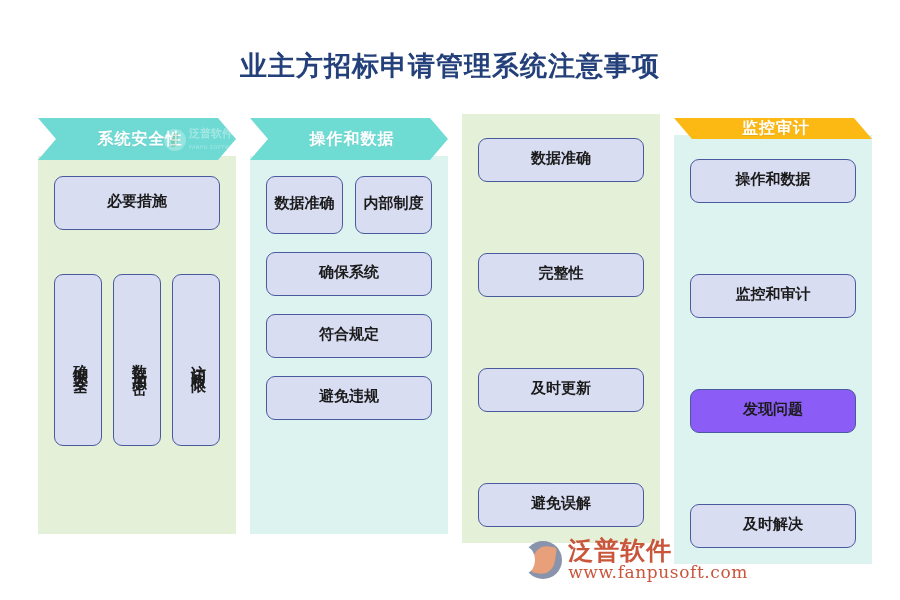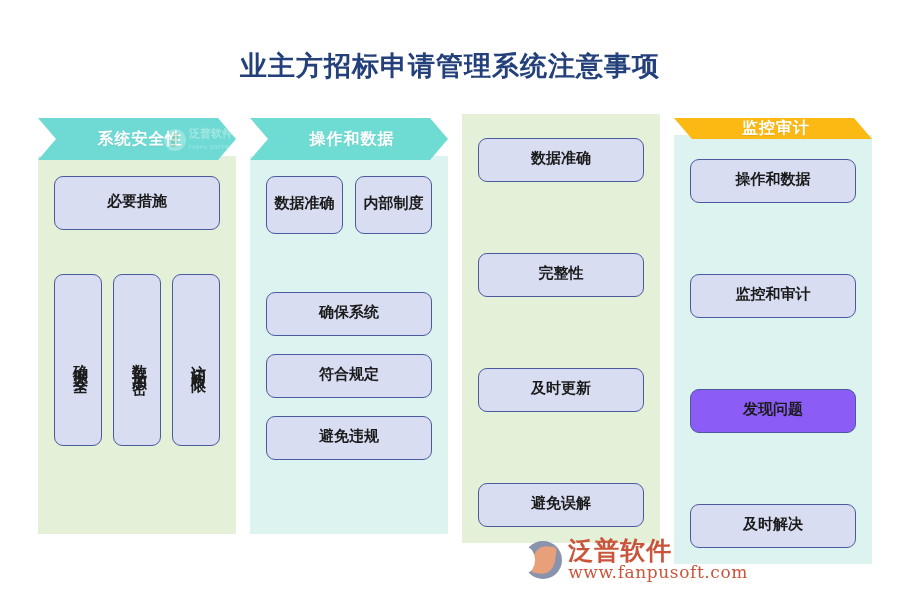--- a/index.html
+++ b/index.html
@@ -248,21 +248,21 @@
 
     <div class="col">
       <div class="banner" style="background: rgb(111, 220, 212);">
         <span class="banner-label">操作和数据</span>
       </div>
       <div class="body" style="background: rgb(221, 243, 240);">
         <div class="c2-row">
           <div class="node two-line" style="background: rgb(216, 221, 242); border-color: rgb(74, 90, 158); color: rgb(27, 27, 27);">数据准确</div>
           <div class="node two-line" style="background: rgb(216, 221, 242); border-color: rgb(74, 90, 158); color: rgb(27, 27, 27);">内部制度</div>
         </div>
-        <div class="node wide" style="background: rgb(216, 221, 242); border-color: rgb(74, 90, 158); color: rgb(27, 27, 27); margin-top: 40px;">确保系统</div>
+        <div class="node wide" style="background: rgb(216, 221, 242); border-color: rgb(74, 90, 158); color: rgb(27, 27, 27);">确保系统</div>
         <div class="node wide" style="background: rgb(216, 221, 242); border-color: rgb(74, 90, 158); color: rgb(27, 27, 27);">符合规定</div>
         <div class="node wide last" style="background: rgb(216, 221, 242); border-color: rgb(74, 90, 158); color: rgb(27, 27, 27);">避免违规</div>
       </div>
     </div>
 
     <div class="col">
       <div class="body" style="background: rgb(228, 240, 215);">
         <div class="stack">
           <div class="node wide" style="background: rgb(216, 221, 242); border-color: rgb(74, 90, 158); color: rgb(27, 27, 27);">数据准确</div>
           <div class="node wide" style="background: rgb(216, 221, 242); border-color: rgb(74, 90, 158); color: rgb(27, 27, 27);">完整性</div>

